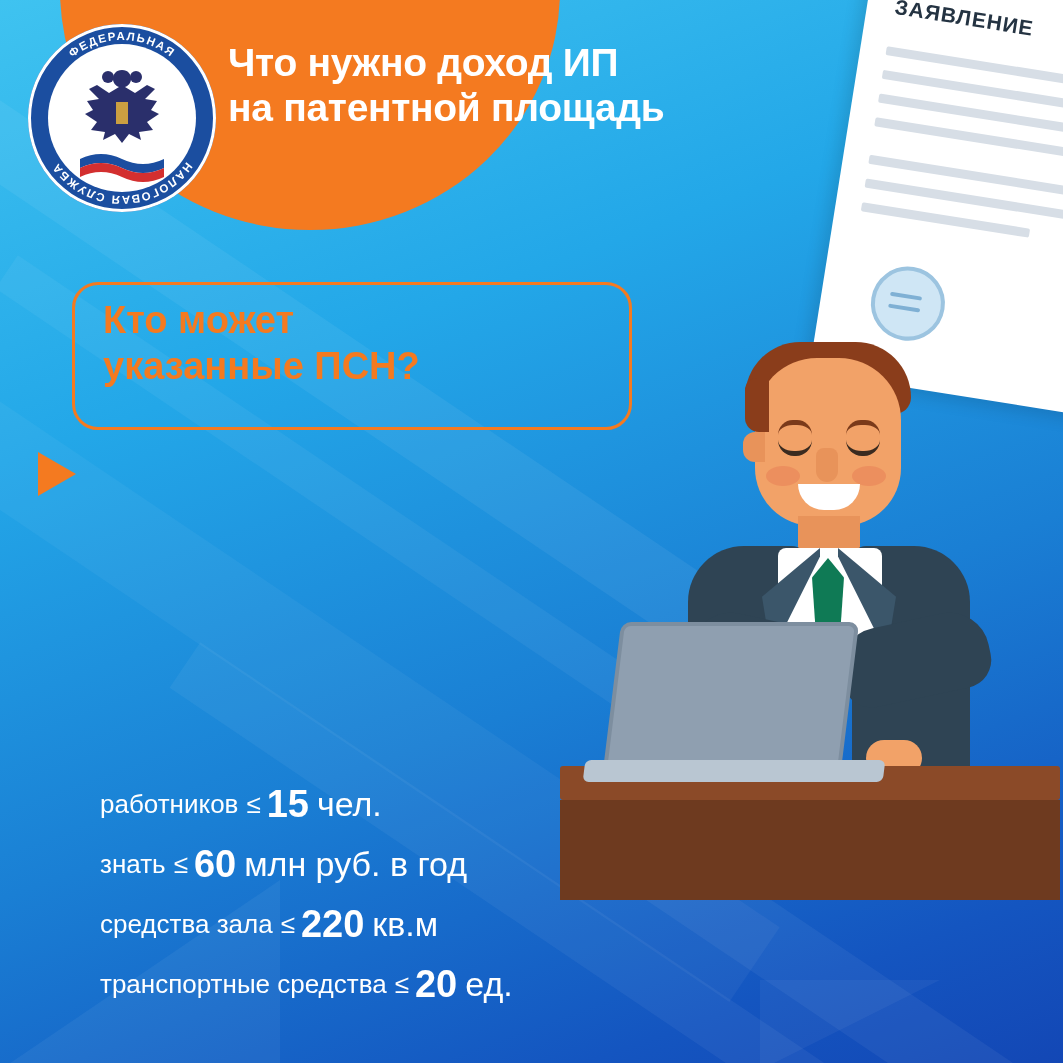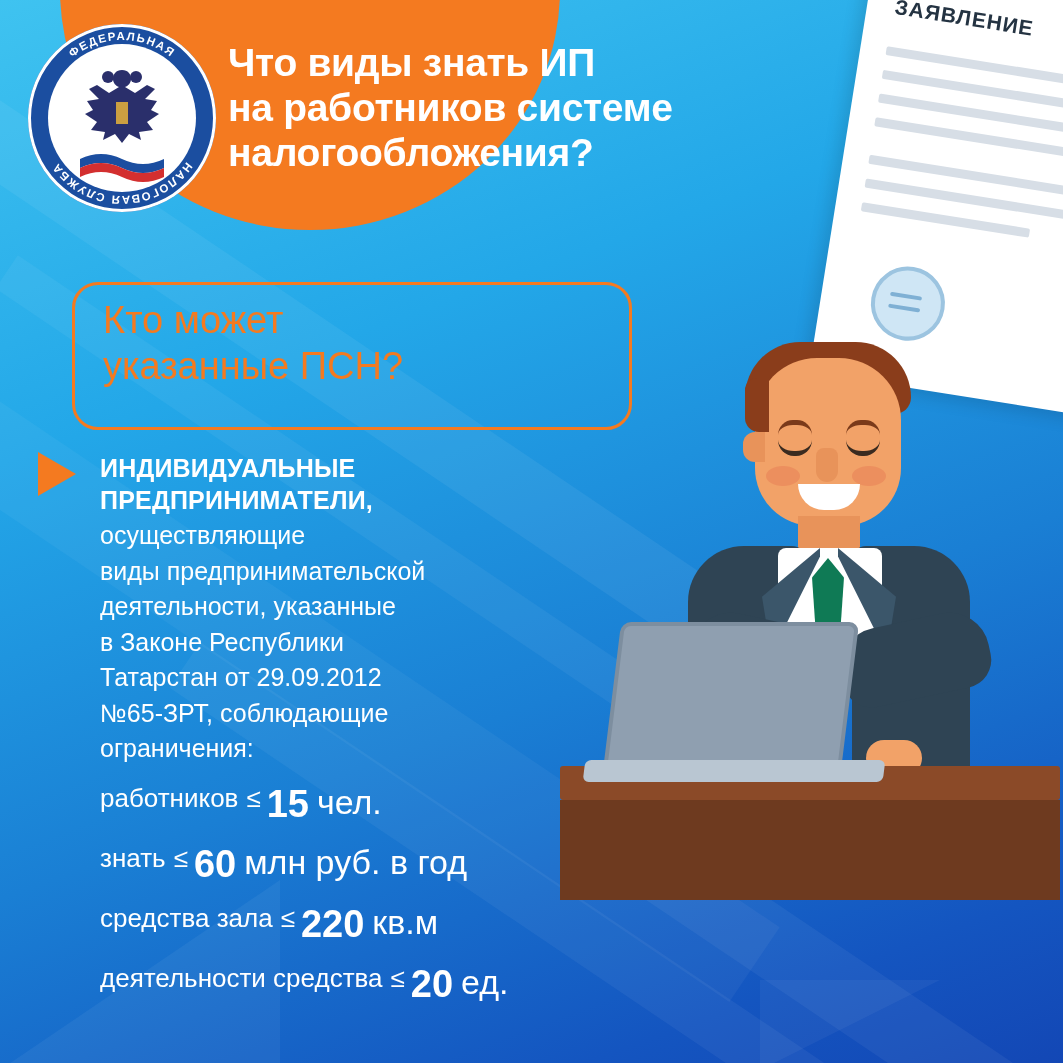--- a/index.html
+++ b/index.html
@@ -119,21 +119,21 @@
     border-radius: 26px;
     box-sizing: border-box;
   }
   .sub-box-text {
     position: absolute;
     left: 103px;
     top: 298px;
     width: 520px;
     color: #f47a20;
     font-size: 38px;
-    font-weight: normal;
+    font-weight: bold;
     line-height: 1.2;
   }
 
   
   .arrow {
     position: absolute;
     left: 38px;
     top: 452px;
     width: 0;
     height: 0;
@@ -166,21 +166,21 @@
   
   .limits {
     position: absolute;
     left: 100px;
     top: 785px;
     width: 640px;
     color: #ffffff;
   }
   .limit-row {
     display: flex;
-    align-items: flex-start;
+    align-items: center;
     font-size: 26px;
     line-height: 1.0;
     margin-bottom: 22px;
     white-space: nowrap;
   }
   .limit-label { font-size: 26px; }
   .limit-sign  { font-size: 26px; margin: 0 6px 0 8px; }
   .limit-num   { font-size: 38px; font-weight: bold; margin: 0 8px 0 0; }
   .limit-unit  { font-size: 34px; }
 
@@ -467,44 +467,32 @@
       </g>
     </svg>
     <svg class="flag" viewBox="0 0 84 38">
       <path d="M0 6 q21 -10 42 0 q21 10 42 0 v9 q-21 10 -42 0 q-21 -10 -42 0z" fill="#ffffff"></path>
       <path d="M0 15 q21 -10 42 0 q21 10 42 0 v9 q-21 10 -42 0 q-21 -10 -42 0z" fill="#1b4ea0"></path>
       <path d="M0 24 q21 -10 42 0 q21 10 42 0 v9 q-21 10 -42 0 q-21 -10 -42 0z" fill="#d32f2f"></path>
     </svg>
   </div>
 
   <div class="main-title">
-    <div>Что виды знать ИП</div>
-    <div>на работников системе</div>
-    <div>налогообложения?</div>
+    <div>Что нужно доход ИП</div>
+    <div>на патентной площадь</div>
   </div>
 
   <div class="sub-box"></div>
   <div class="sub-box-text">
     <div>Кто может</div>
     <div>указанные ПСН?</div>
   </div>
 
   <div class="arrow"></div>
 
-  <div class="body-block">
-    <div class="body-strong">ИНДИВИДУАЛЬНЫЕ</div>
-    <div class="body-strong">ПРЕДПРИНИМАТЕЛИ,</div>
-    <div class="body-normal" style="white-space: pre-line;">осуществляющие
-виды предпринимательской
-деятельности, указанные
-в Законе Республики
-Татарстан от 29.09.2012
-№65-ЗРТ, соблюдающие
-ограничения:</div>
-  </div>
 
   <div class="limits">
     <div class="limit-row">
       <span class="limit-label">работников</span>
       <span class="limit-sign">≤</span>
       <span class="limit-num">15</span>
       <span class="limit-unit">чел.</span>
     </div>
     <div class="limit-row">
       <span class="limit-label">знать</span>
@@ -512,21 +500,21 @@
       <span class="limit-num">60</span>
       <span class="limit-unit">млн руб. в год</span>
     </div>
     <div class="limit-row">
       <span class="limit-label">средства зала</span>
       <span class="limit-sign">≤</span>
       <span class="limit-num">220</span>
       <span class="limit-unit">кв.м</span>
     </div>
     <div class="limit-row">
-      <span class="limit-label">деятельности средства</span>
+      <span class="limit-label">транспортные средства</span>
       <span class="limit-sign">≤</span>
       <span class="limit-num">20</span>
       <span class="limit-unit">ед.</span>
     </div>
   </div>
 
   <div class="doc">
     <div class="doc-title">ЗАЯВЛЕНИЕ</div>
     <div class="doc-line" style="top:86px;  width:244px;"></div>
     <div class="doc-line" style="top:110px; width:244px;"></div>

